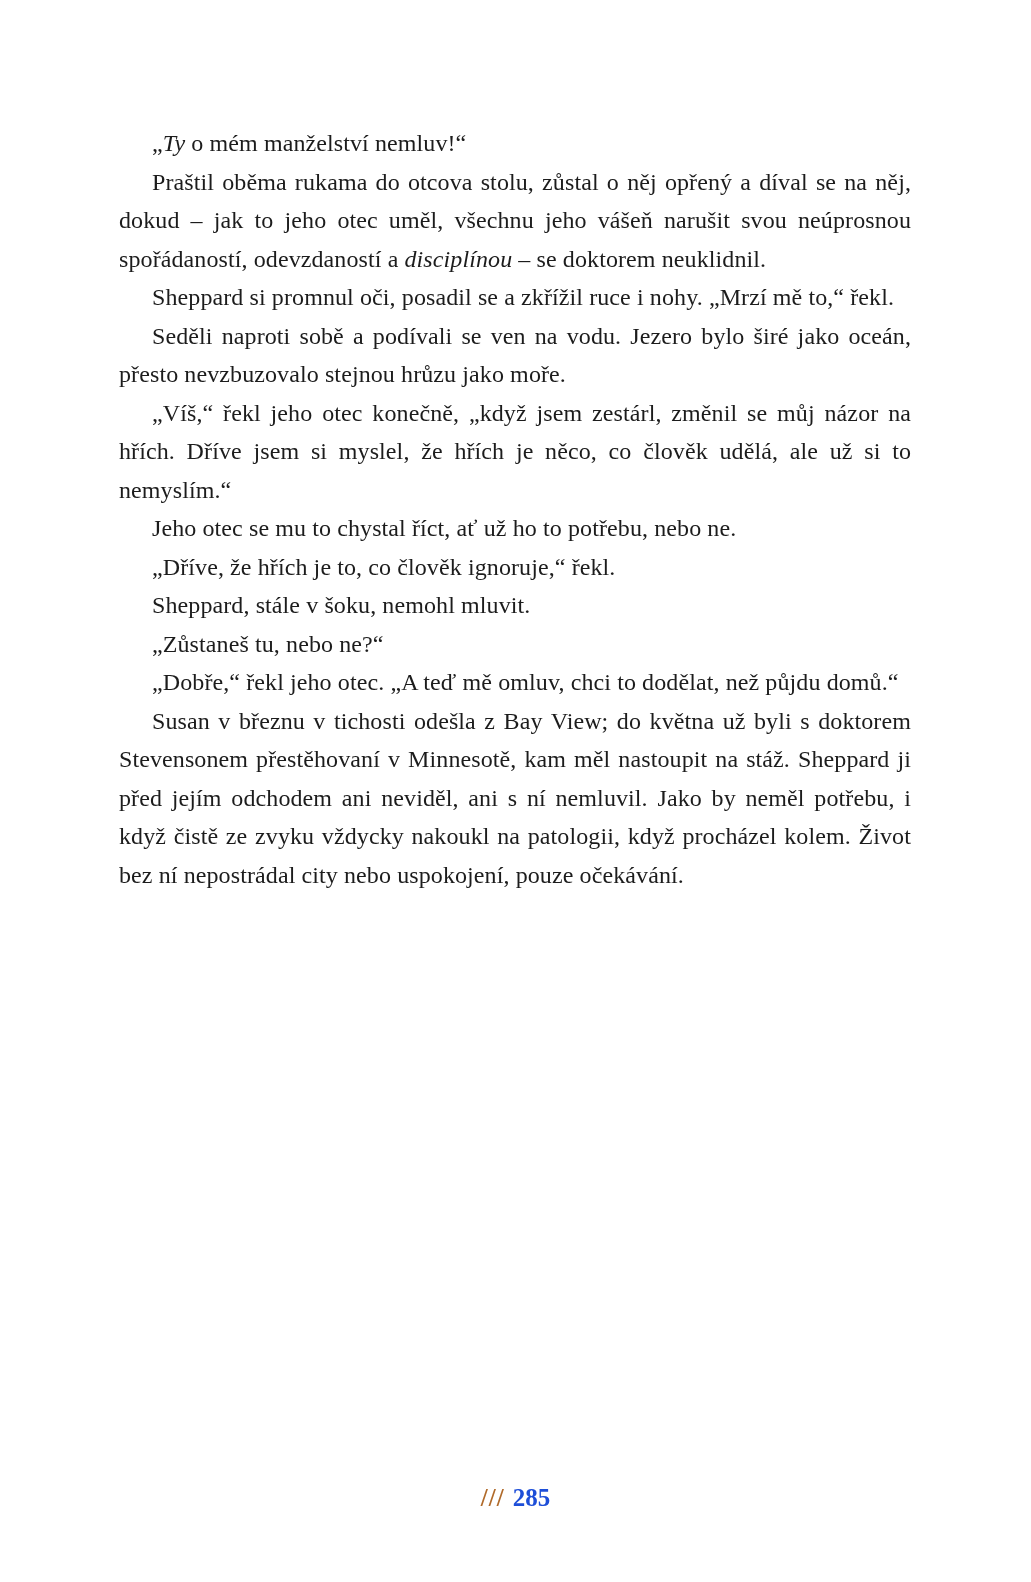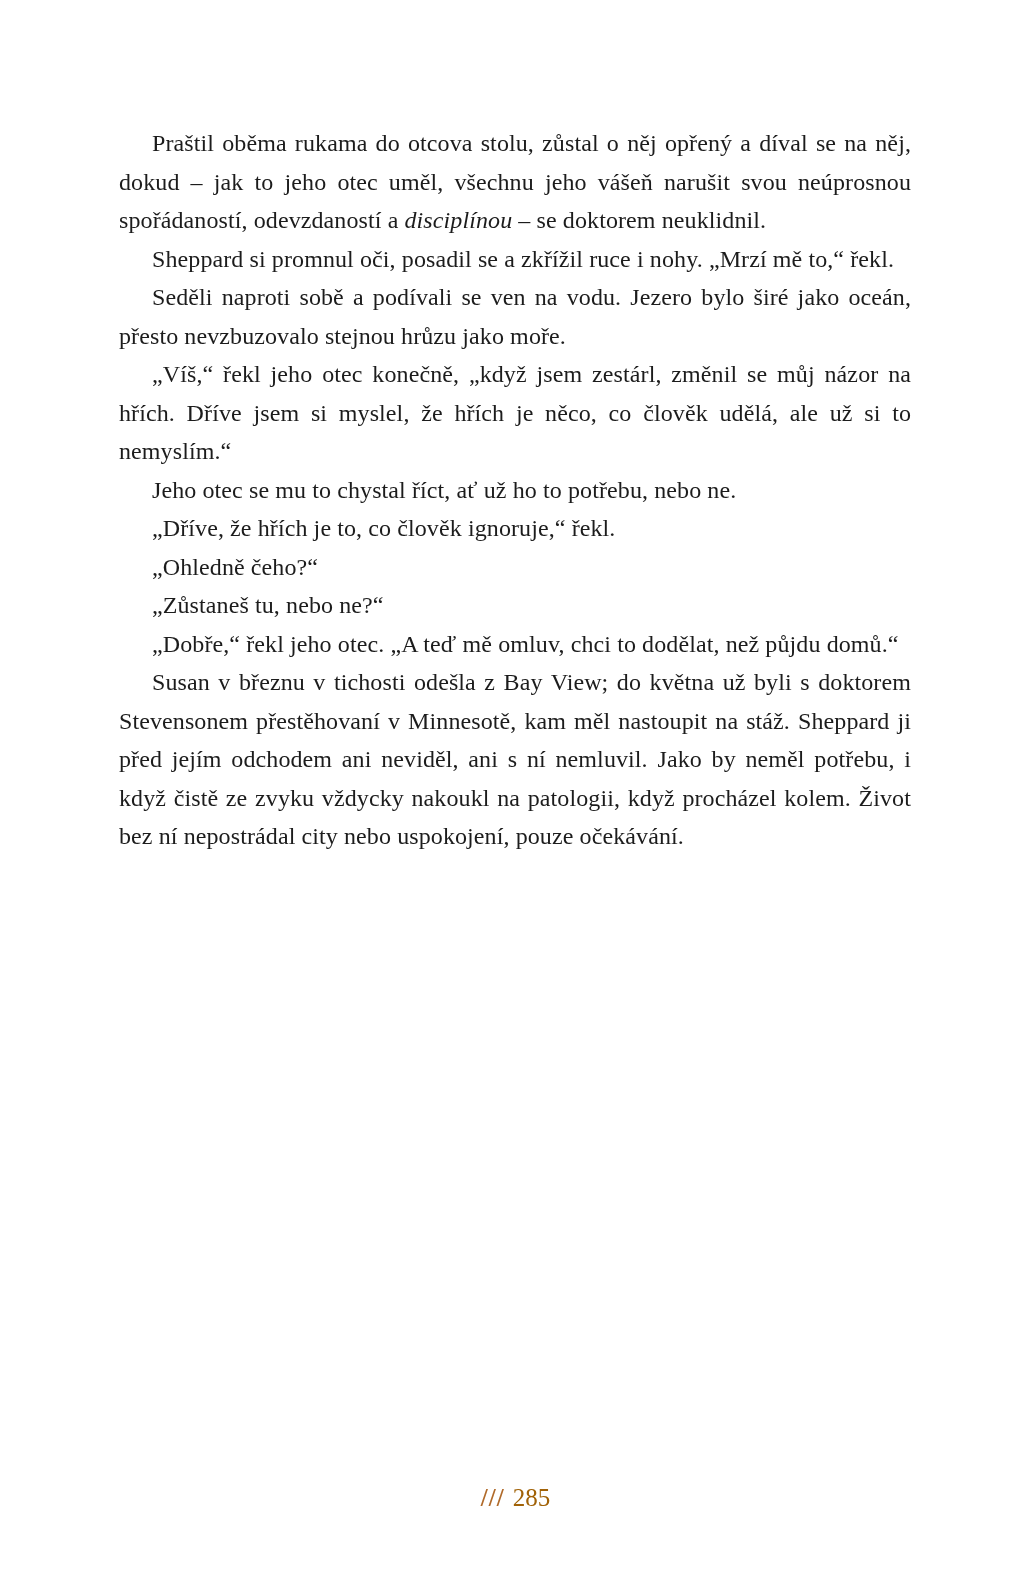--- a/index.html
+++ b/index.html
@@ -46,49 +46,50 @@
     width: 1031px;
     text-align: center;
     font-size: 25px;
     line-height: 30px;
   }
   .footer .slashes {
     font-weight: bold;
     letter-spacing: 1px;
   }
   .footer .page-number {
-    font-weight: normal;
-    color: #a16207;
+    font-weight: bold;
+    color: #1d4ed8;
     margin-left: 8px;
   }
 </style>
 </head>
 <body>
 
 <div class="page">
 
   <div class="text-block">
 
+    <p class="para"><span>„</span><em>Ty</em><span> o mém manželství nemluv!“</span></p>
 
     <p class="para"><span>Praštil oběma rukama do otcova stolu, zůstal o něj opřený a díval se na něj, dokud – jak to jeho otec uměl, všechnu jeho vášeň narušit svou neúprosnou spořádaností, odevzdaností a </span><em>disciplínou</em><span> – se doktorem neuklidnil.</span></p>
 
 
     <p class="para"><span>Sheppard si promnul oči, posadil se a zkřížil ruce i nohy. „Mrzí mě to,“ řekl.</span></p>
 
     <p class="para"><span>Seděli naproti sobě a podívali se ven na vodu. Jezero bylo širé jako oceán, přesto nevzbuzovalo stejnou hrůzu jako moře.</span></p>
 
     <p class="para"><span>„Víš,“ řekl jeho otec konečně, „když jsem zestárl, změnil se můj názor na hřích. Dříve jsem si myslel, že hřích je něco, co člověk udělá, ale už si to nemyslím.“</span></p>
 
     <p class="para"><span>Jeho otec se mu to chystal říct, ať už ho to potřebu, nebo ne.</span></p>
 
     <p class="para"><span>„Dříve, že hřích je to, co člověk ignoruje,“ řekl.</span></p>
 
+    <p class="para"><span>Sheppard, stále v šoku, nemohl mluvit.</span></p>
 
 
-    <p class="para"><span>„Ohledně čeho?“</span></p>
 
     <p class="para"><span>„Zůstaneš tu, nebo ne?“</span></p>
 
 
     <p class="para"><span>„Dobře,“ řekl jeho otec. „A teď mě omluv, chci to dodělat, než půjdu domů.“</span></p>
 
     <p class="para"><span>Susan v březnu v tichosti odešla z Bay View; do května už byli s doktorem Stevensonem přestěhovaní v Minnesotě, kam měl nastoupit na stáž. Sheppard ji před jejím odchodem ani neviděl, ani s ní nemluvil. Jako by neměl potřebu, i když čistě ze zvyku vždycky nakoukl na patologii, když procházel kolem. Život bez ní nepostrádal city nebo uspokojení, pouze očekávání.</span></p>
 
   </div>
 

